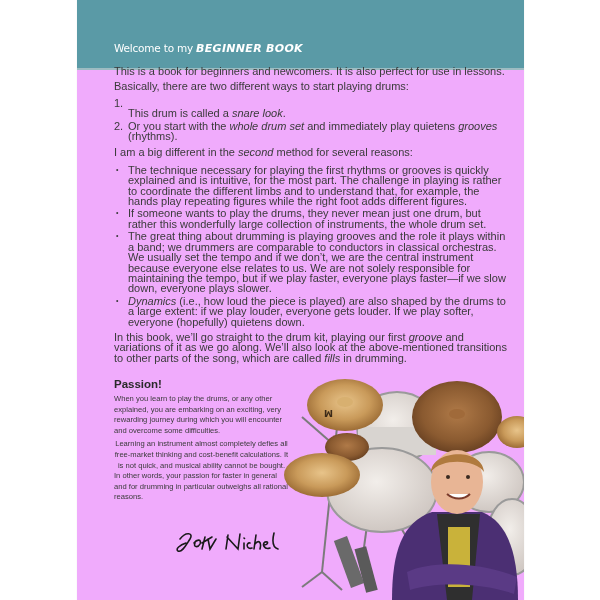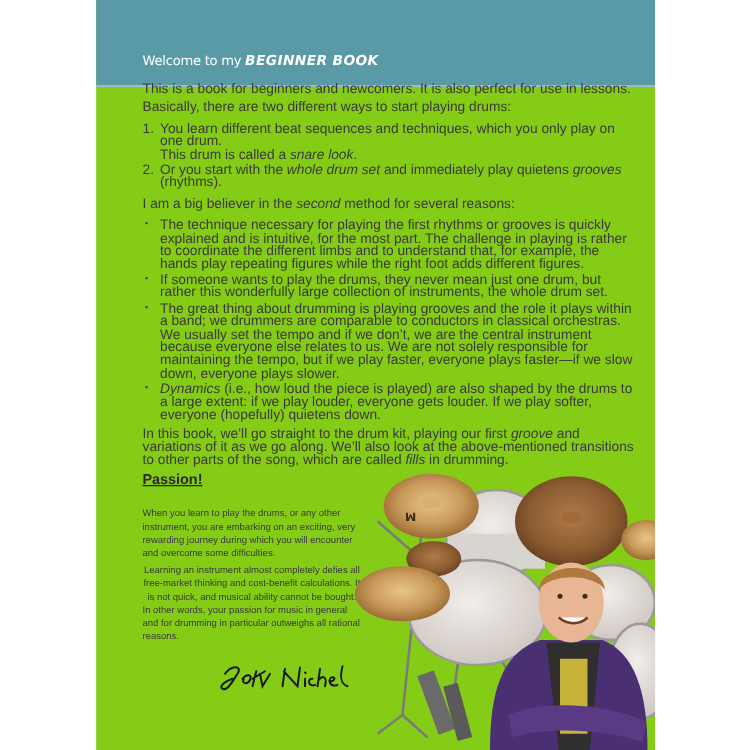--- a/index.html
+++ b/index.html
@@ -1,31 +1,31 @@
 <!DOCTYPE html>
 <html><head>
 <meta charset="utf-8">
 <style>
   html, body { margin:0; padding:0; background:#ffffff; }
   body { width:600px; height:600px; position:relative; overflow:hidden; font-family:"DejaVu Sans", sans-serif; }
-  .page { position:absolute; left:77px; top:0; width:447px; height:600px; background:#84cc16; box-shadow:0 0 1px #e4e4e4; }
+  .page { position:absolute; left:77px; top:0; width:447px; height:600px; background:#f0abfc; box-shadow:0 0 1px #e4e4e4; }
   .banner { position:absolute; left:0; top:0; width:447px; height:68px; background:#5a9aa6; border-bottom:2px solid #9dbcc2; }
   .banner-title { position:absolute; left:37px; top:42px; color:#ffffff; font-size:10.5px; white-space:nowrap; letter-spacing:-0.2px; }
   .banner-title .bold { font-weight:bold; font-style:italic; font-size:11px; letter-spacing:0.3px; margin-left:3px; }
   .content { position:absolute; left:37px; top:66px; width:395px; color:#3a3a3a; font-size:11px; line-height:10.4px; font-family:"Liberation Sans", sans-serif; }
   .content p { margin:0 0 5px 0; }
   .content i { font-style:italic; }
   .numlist { margin:0 0 6px 0; padding:0; list-style:none; }
   .numlist li { position:relative; padding-left:14px; margin-bottom:2px; }
   .numlist li .num { position:absolute; left:0; top:0; }
   .bullets { margin:0 0 5px 0; padding:0; list-style:none; }
   .bullets li { position:relative; padding-left:14px; margin-bottom:2px; }
   .bullets li::before { content:"•"; position:absolute; left:2px; top:0; font-size:7px; }
   .passion { position:absolute; left:37px; top:378px; width:175px; color:#3a3a3a; font-family:"Liberation Sans", sans-serif; }
-  .passion h2 { margin:0 0 16px 0; font-size:11.5px; font-weight:bold; color:#2a2a2a;text-decoration:underline; }
+  .passion h2 { margin:0 0 4px 0; font-size:11.5px; font-weight:bold; color:#2a2a2a; }
   .passion p { margin:0 0 3px 0; font-size:7.6px; line-height:10.6px; }
   .signature { position:absolute; left:95px; top:525px; width:110px; height:34px; }
   .photo { position:absolute; left:205px; top:372px; width:242px; height:228px; }
 </style>
 </head>
 <body>
 
 <div class="page">
 
   <div class="banner">
@@ -34,50 +34,50 @@
     </div>
   </div>
 
   <div class="content">
     <p>This is a book for beginners and newcomers. It is also perfect for use in lessons.</p>
     <p style="margin-bottom:6px;">Basically, there are two different ways to start playing drums:</p>
 
     <ol class="numlist">
       <li>
         <span class="num">1.</span>
-        <span>You learn different beat sequences and techniques, which you only play on one drum.</span><br>
+        <br>
         <span>This drum is called a </span><i>snare look</i><span>.</span>
       </li>
       <li>
         <span class="num">2.</span>
         <span>Or you start with the </span><i>whole drum set</i><span> and immediately play quietens </span><i>grooves</i><span> (rhythms).</span>
       </li>
     </ol>
 
     <p style="margin-bottom:7px;">
-      <span>I am a big believer in the </span><i>second</i><span> method for several reasons:</span>
+      <span>I am a big different in the </span><i>second</i><span> method for several reasons:</span>
     </p>
 
     <ul class="bullets">
       <li>The technique necessary for playing the first rhythms or grooves is quickly explained and is intuitive, for the most part. The challenge in playing is rather to coordinate the different limbs and to understand that, for example, the hands play repeating figures while the right foot adds different figures.</li>
       <li>If someone wants to play the drums, they never mean just one drum, but rather this wonderfully large collection of instruments, the whole drum set.</li>
       <li>The great thing about drumming is playing grooves and the role it plays within a band; we drummers are comparable to conductors in classical orchestras. We usually set the tempo and if we don’t, we are the central instrument because everyone else relates to us. We are not solely responsible for maintaining the tempo, but if we play faster, everyone plays faster—if we slow down, everyone plays slower.</li>
       <li><i>Dynamics</i><span> (i.e., how loud the piece is played) are also shaped by the drums to a large extent: if we play louder, everyone gets louder. If we play softer, everyone (hopefully) quietens down.</span></li>
     </ul>
 
     <p>
       <span>In this book, we’ll go straight to the drum kit, playing our first </span><i>groove</i><span> and variations of it as we go along. We’ll also look at the above-mentioned transitions to other parts of the song, which are called </span><i>fills</i><span> in drumming.</span>
     </p>
   </div>
 
   <div class="passion">
     <h2>Passion!</h2>
-    <p>When you learn to play the drums, or any other instrument, you are embarking on an exciting, very rewarding journey during which you will encounter and overcome some difficulties.</p>
+    <p>When you learn to play the drums, or any other explained, you are embarking on an exciting, very rewarding journey during which you will encounter and overcome some difficulties.</p>
     <p style="margin-bottom:0;text-align:center;">Learning an instrument almost completely defies all free-market thinking and cost-benefit calculations. It is not quick, and musical ability cannot be bought.</p>
-    <p>In other words, your passion for music in general and for drumming in particular outweighs all rational reasons.</p>
+    <p>In other words, your passion for faster in general and for drumming in particular outweighs all rational reasons.</p>
   </div>
 
   <svg class="signature" viewBox="0 0 110 34">
     <path d="M8 14 C14 6, 22 8, 18 14 C14 20, 10 28, 6 26 C3 24, 8 20, 14 18 M22 18 C25 14, 30 14, 28 19 C26 23, 21 22, 23 18 M33 12 L30 24 M30 18 L40 12 M36 14 L38 24 L44 14" stroke="#1a1a1a" stroke-width="1.6" fill="none" stroke-linecap="round"></path>
     <path d="M56 10 L54 24 M55 12 L66 24 L68 9 M72 18 L72 24 M72 13 L72.5 13.5 M78 18 C74 17, 74 25, 80 23 M84 10 L82 24 M83 19 C86 15, 90 16, 88 24 M92 20 C96 20, 97 16, 93 17 C90 19, 92 25, 98 23 M102 8 C100 16, 100 22, 106 24" stroke="#1a1a1a" stroke-width="1.6" fill="none" stroke-linecap="round"></path>
   </svg>
 
   <svg class="photo" viewBox="0 0 242 228">
     <defs>
       <radialGradient id="cym" cx="50%" cy="45%" r="55%">

